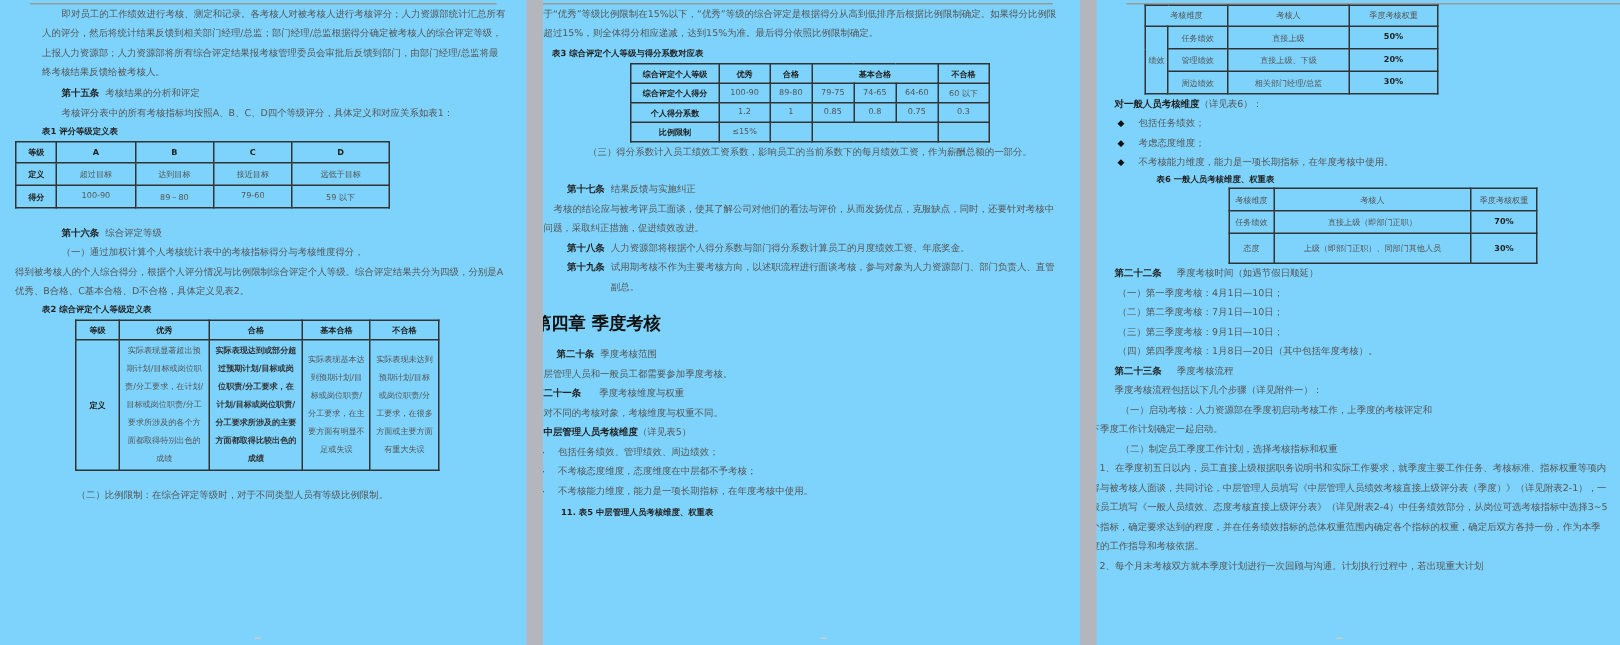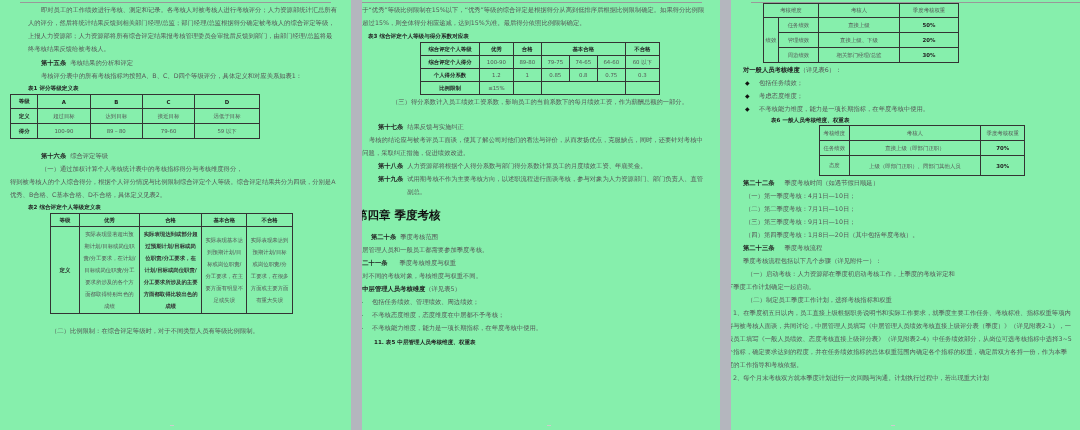--- a/index.html
+++ b/index.html
@@ -5,21 +5,21 @@
   html, body { margin: 0; padding: 0; }
   body {
     width: 1080px; height: 430px; overflow: hidden;
     background: #b7b9c0;
     font-family: "DejaVu Sans", sans-serif;
     color: #444;
     position: relative;
   }
   .page {
     position: absolute; top: 0; height: 430px;
-    background: #86efac; overflow: hidden;
+    background: #7dd3fc; overflow: hidden;
   }
   #p1 { left: 0; width: 351px; }
   #p2 { left: 362px; width: 358px; }
   #p3 { left: 731px; width: 349px; }
   .gutter { position: absolute; top: 0; height: 430px; background: #b4b6be; }
   #g1 { left: 351px; width: 11px; }
   #g2 { left: 720px; width: 11px; }
   .content { position: absolute; left: 0; right: 0; top: 0; }
   .topline { position: absolute; top: 2px; height: 1px; background: #999; }
   p { margin: 0; font-size: 6.3px; line-height: 13px; color: #555; }

